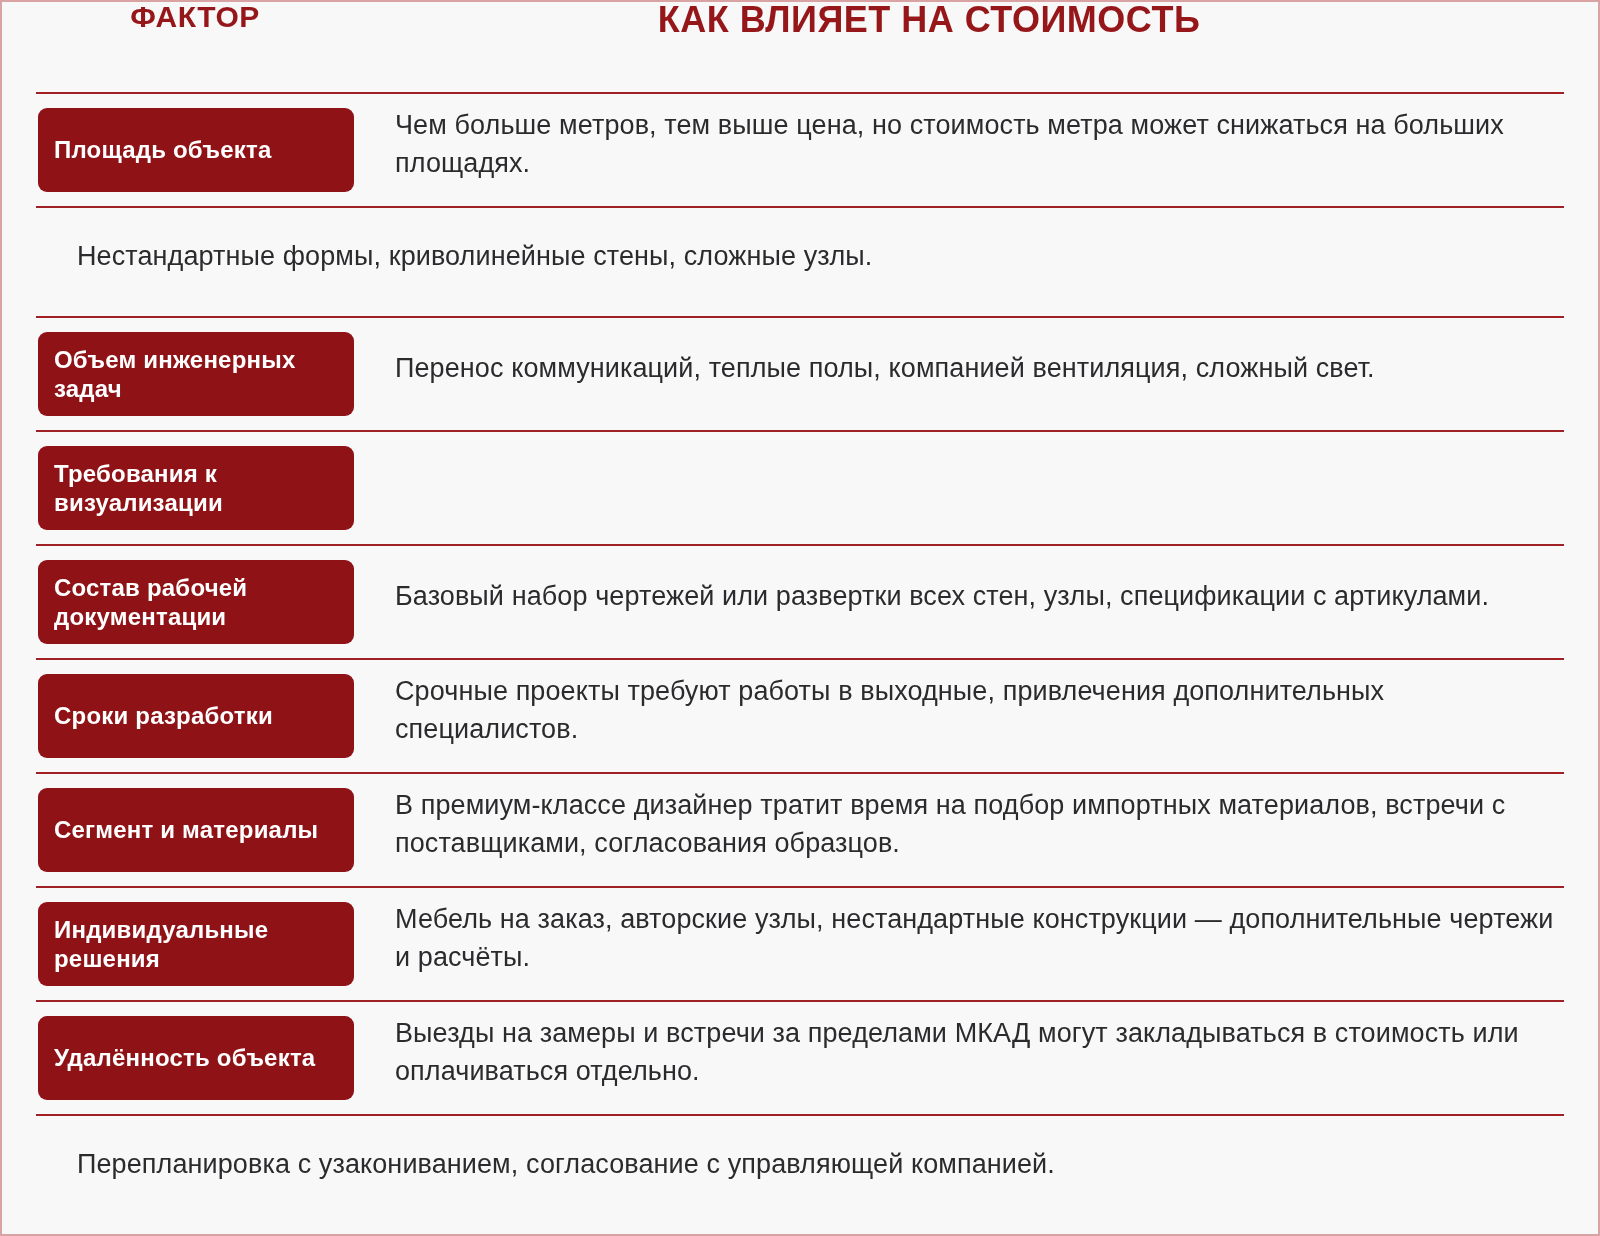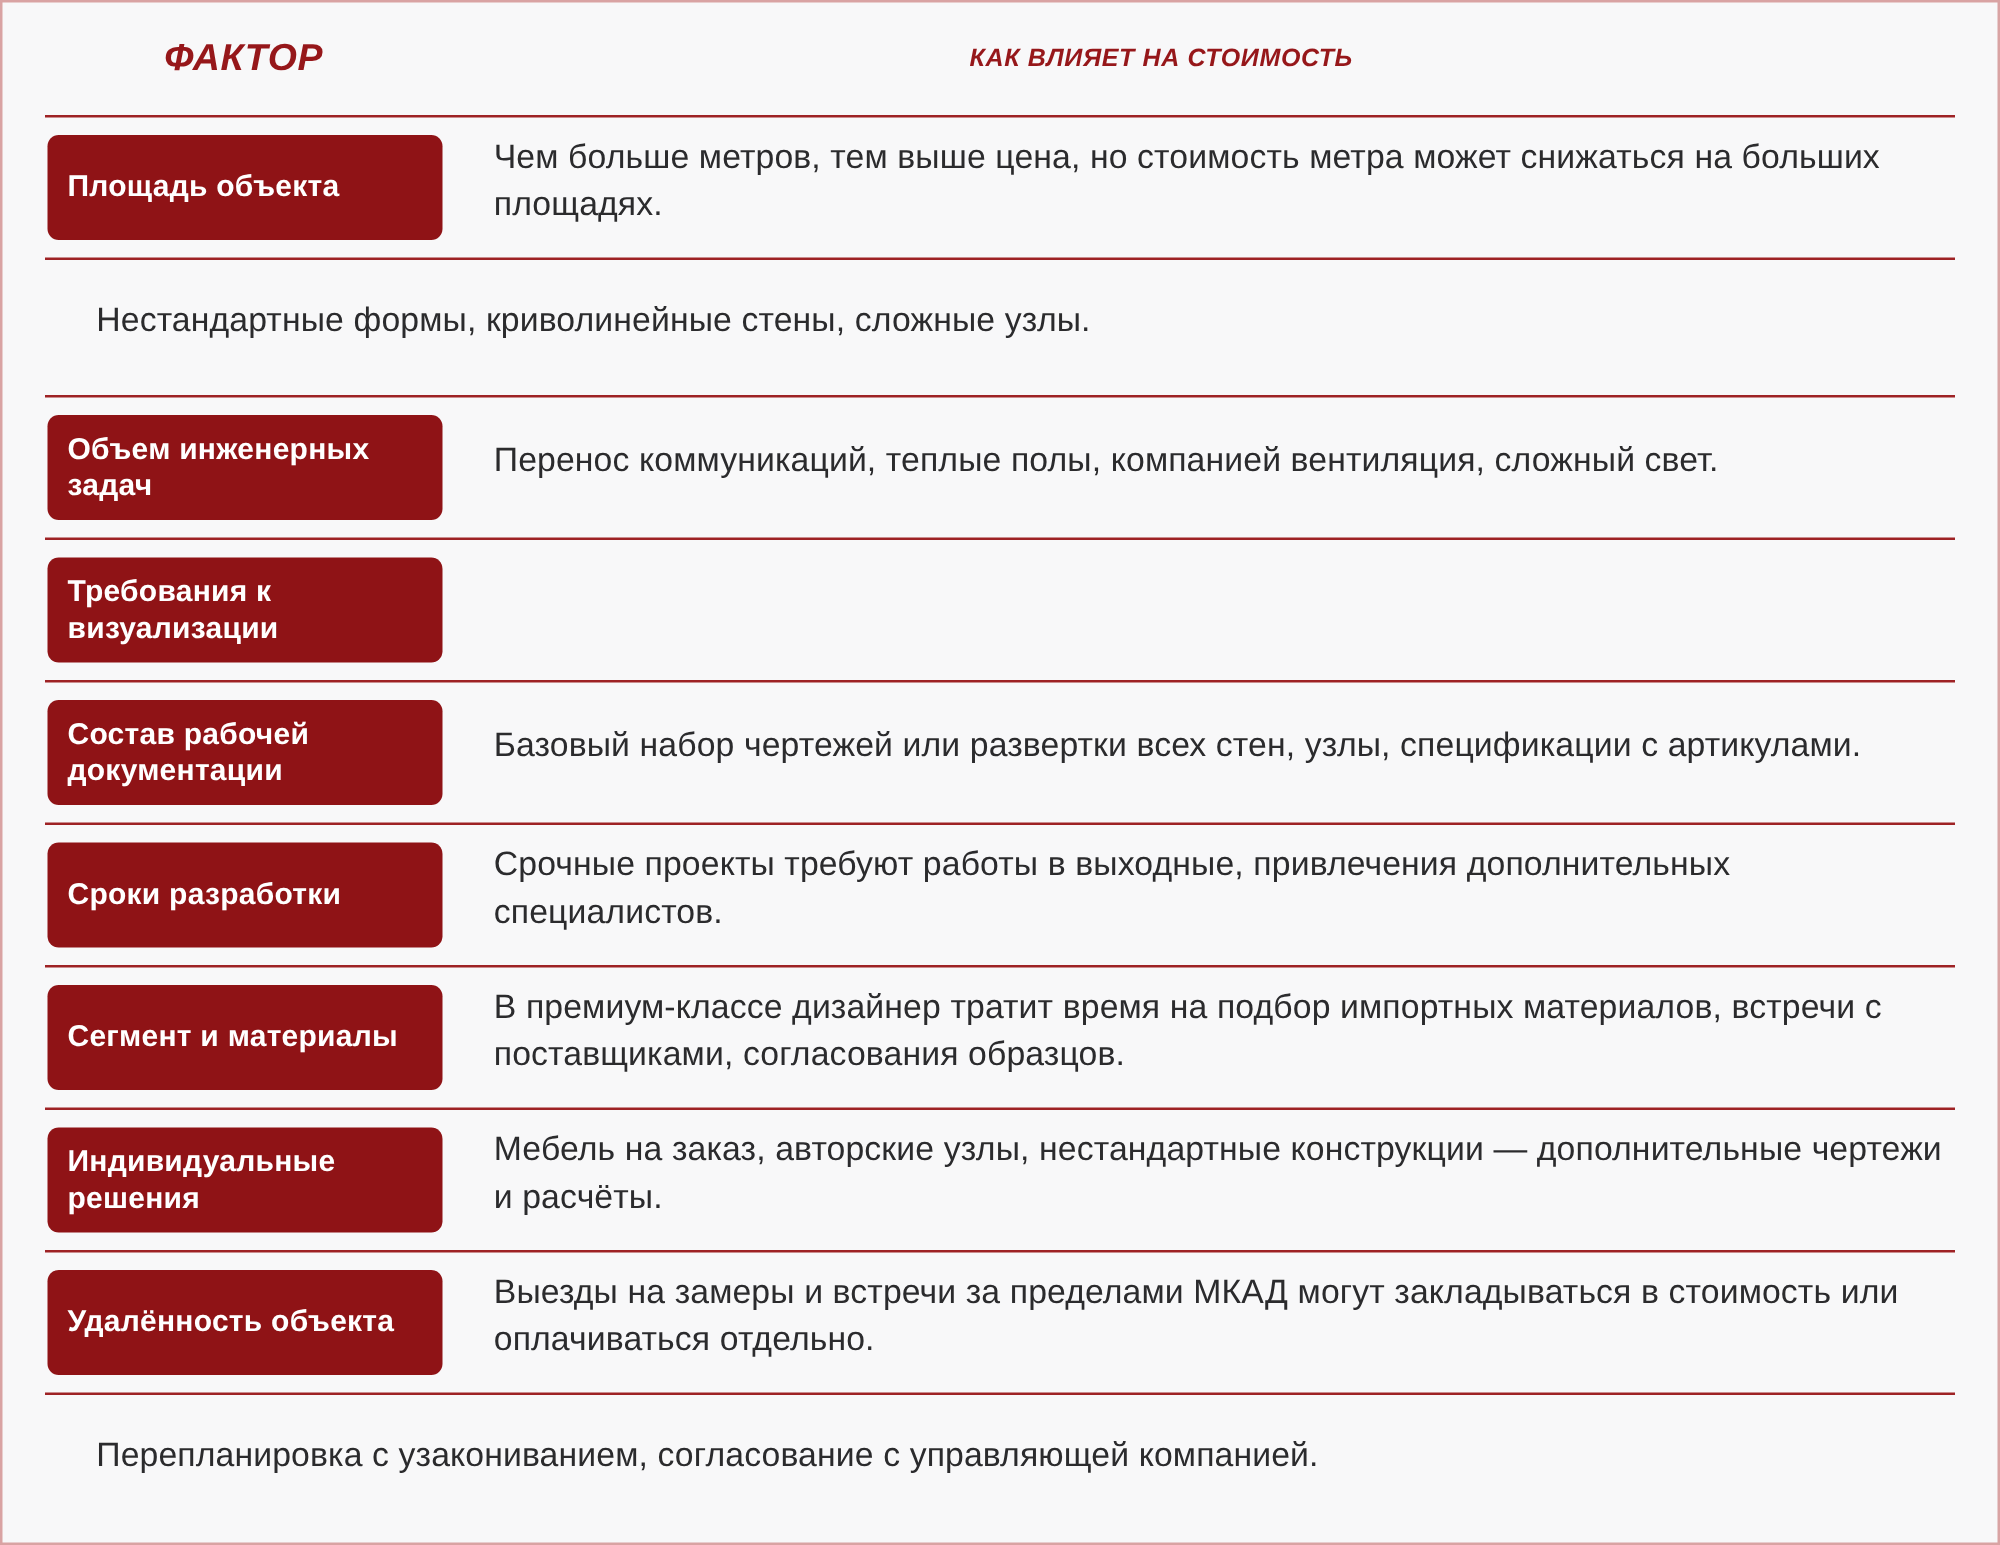--- a/index.html
+++ b/index.html
@@ -20,43 +20,41 @@
     width: 1600px;
     height: 1236px;
     background: #f8f8f9;
     border: 2px solid #d9a3a3;
     position: relative;
   }
 
   
   .table-header {
     display: flex;
-    align-items: center;
     height: 90px;
     padding-left: 34px;
     padding-right: 34px;
     box-sizing: border-box;
-    font-style: italic;
   }
   .header-cell-factor {
     width: 318px;
     flex: 0 0 318px;
     text-align: center;
     color: #96171a;
     font-weight: bold;
     font-size: 30px;
     letter-spacing: 0.5px;
     line-height: 1;
   }
   .header-cell-impact {
     flex: 1 1 auto;
     text-align: center;
     color: #96171a;
     font-weight: bold;
-    font-size: 20px;
+    font-size: 36px;
     letter-spacing: 0.5px;
     line-height: 1;
     padding-right: 60px;
   }
 
   
   .rows {
     padding-left: 34px;
     padding-right: 34px;
     box-sizing: border-box;

